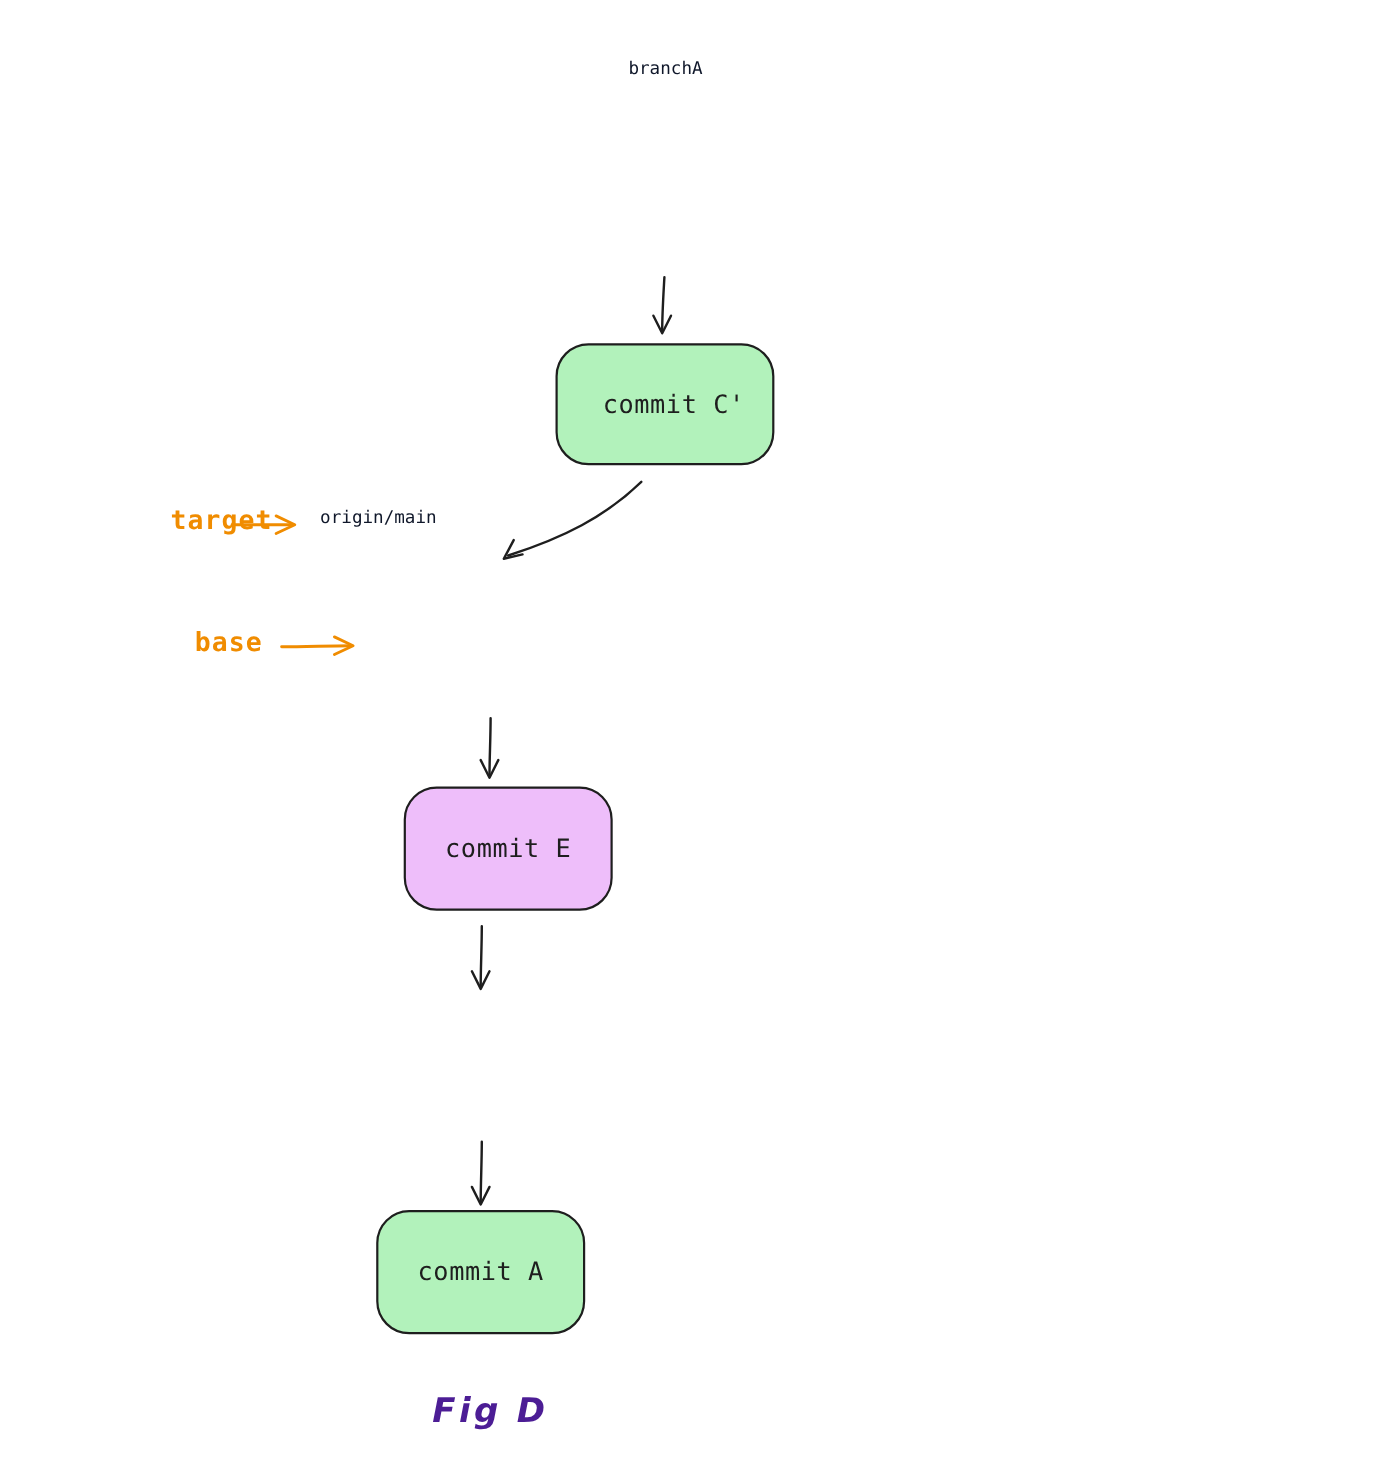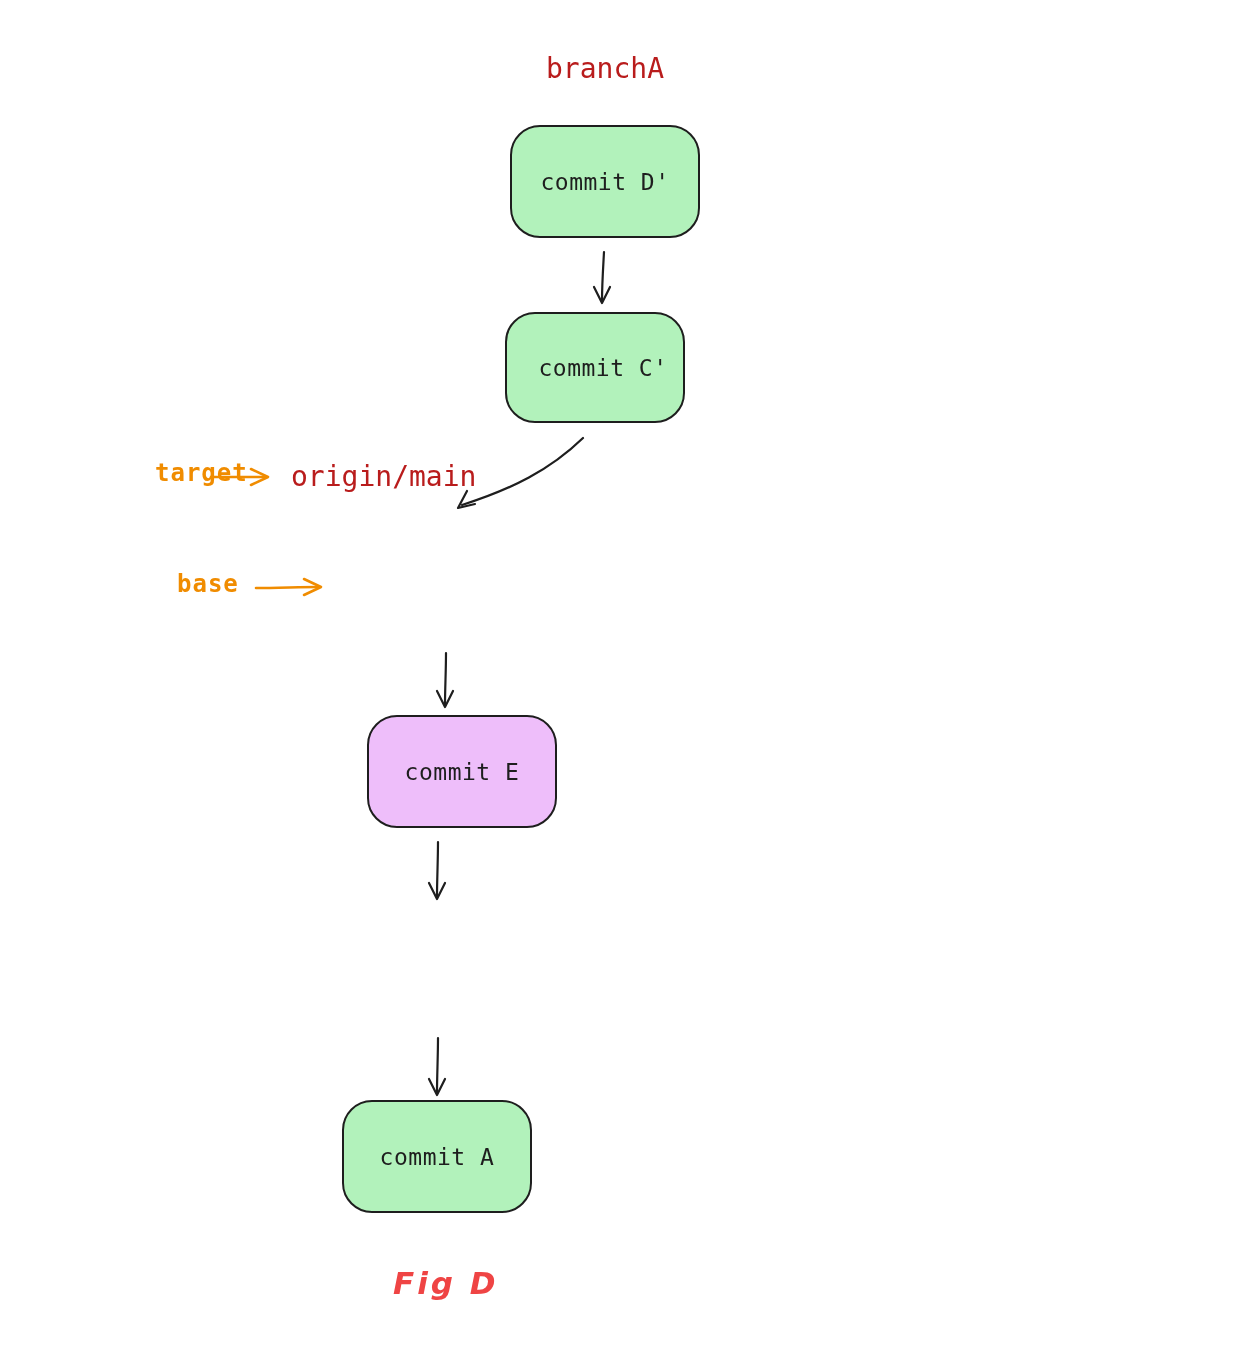--- a/index.html
+++ b/index.html
@@ -32,36 +32,36 @@
     border-radius: 30px;
     font-size: 23px;
     color: #1e1e1e;
     letter-spacing: 0.5px;
     box-sizing: border-box;
   }
   .node.green { background: #b2f2bb; }
   .node.purple { background: #eebefa; }
   .text-label {
     position: absolute;
-    color: #b91c1c;
-    font-size: 28px;
+    color: #0f172a;
+    font-size: 16px;
     white-space: nowrap;
   }
   .text-label.center { text-align: center; }
   .annot {
     position: absolute;
     color: #f08c00;
     font-size: 24px;
     font-weight: bold;
     letter-spacing: 1px;
     white-space: nowrap;
   }
   .fig-caption {
     position: absolute;
-    color: #ef4444;
+    color: #4c1d95;
     font-family: "DejaVu Sans", sans-serif;
     font-style: italic;
     font-weight: bold;
     font-size: 31px;
     letter-spacing: 3px;
     white-space: nowrap;
   }
 </style>
 </head>
 <body>
@@ -102,25 +102,22 @@
       </g>
       <g>
         <path d="M 256 588 C 277 588, 300 587, 318 587"></path>
         <path d="M 304 579 L 321 587 L 304 595"></path>
       </g>
     </g>
   </svg>
 
   <div class="text-label center" style="left:510px; top:52px; width:190px;">branchA</div>
 
-  <div class="node green" style="left:510px; top:125px; width:190px; height:113px;">
-    <span>commit D'</span>
-  </div>
 
-  <div class="node green" style="left:505px; top:312px; width:180px; height:111px;padding-left:16px;">
+  <div class="node green" style="left:505px; top:312px; width:199px; height:111px;padding-left:16px;">
     <span>commit C'</span>
   </div>
 
 
   <div class="node purple" style="left:347px; top:715px; width:190px; height:113px;margin-left:20px;">
     <span>commit E</span>
   </div>
 
 
   <div class="node green" style="left:342px; top:1100px; width:190px; height:113px;">

